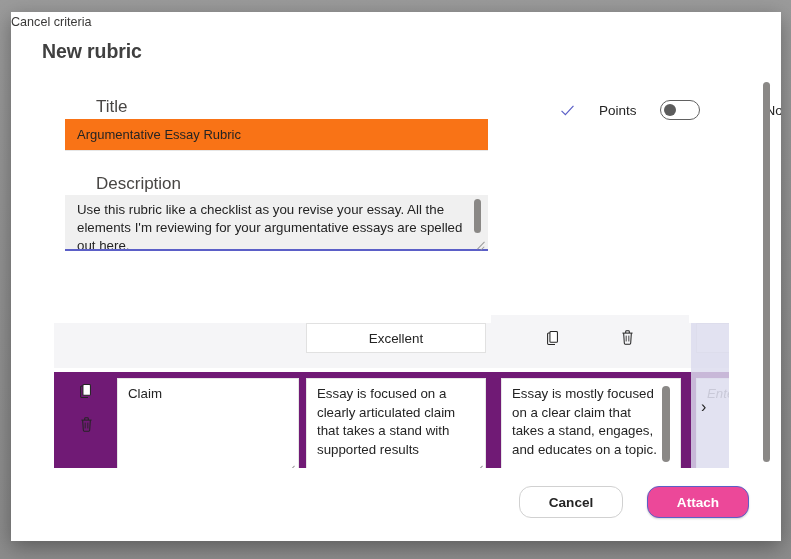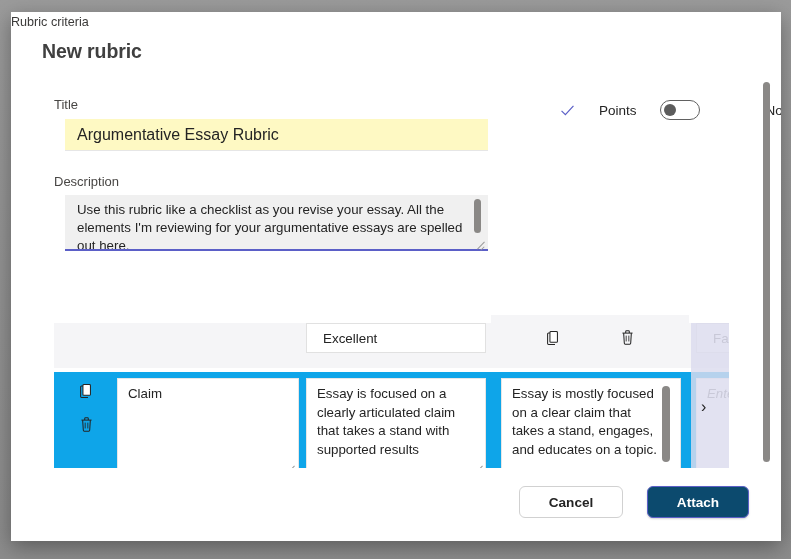--- a/index.html
+++ b/index.html
@@ -32,36 +32,37 @@
     position: absolute;
     left: 31px; top: 28px;
     font-size: 19.5px;
     font-weight: bold;
     color: #404040;
     letter-spacing: -0.1px;
   }
   
   .field-label {
     position: absolute;
-    font-size: 13px;
+    font-size: 17px;
     color: #484644;
+    margin-left: 42px;
   }
   .lbl-title { left: 43px; top: 85px; }
   .lbl-desc  { left: 43px; top: 162px; text-align: right; }
   .lbl-grading { left: 43px; top: 282px; font-size: 12.6px; color: #3b3a39; }
 
   .input-title {
     position: absolute;
     left: 54px; top: 107px;
     width: 423px; height: 32px;
-    background: #fef9c3;
+    background: #f97316;
     border: none;
     border-bottom: 1px solid #e6e6e6;
     font-family: "Liberation Sans", sans-serif;
-    font-size: 16px;
+    font-size: 13px;
     color: #242424;
     padding: 0 12px;
     outline: none;
   }
   
   .points-row {
     position: absolute;
     left: 548px; top: 88px;
     display: flex; align-items: center; gap: 23px;
   }
@@ -157,34 +158,35 @@
     background: #f5f5f7;
   }
   .hdr-cell {
     position: absolute;
     top: 8px;
     height: 30px;
     background: #ffffff;
     border: 1px solid #e1e1e1;
     font-size: 13.4px;
     color: #242424;
-    padding: 0 16px;
+    padding: 0 25px;
     line-height: 28px;
     font-family: "Liberation Sans", sans-serif;
     outline: none;
+    text-align: center;
   }
   .hdr-excellent { left: 252px; width: 180px; }
   .hdr-meets     { left: 447px; width: 180px; }
   .hdr-fair      { left: 642px; width: 180px; color:#6f6f6f; }
 
   .body-row {
     position: absolute;
     left: 0px; top: 57px;
     width: 675px; height: 100px;
-    background: #0ea5e9;
+    background: #701a75;
   }
   .row-icons {
     position: absolute;
     left: 15px; top: 8px;
     width: 34px;
     display: flex; flex-direction: column; align-items: center; gap: 11px;
   }
   .cell-box {
     position: absolute;
     top: 6px;
@@ -242,32 +244,32 @@
     height: 73px;
     background: #ffffff;
   }
   .btn {
     position: absolute;
     top: 474px;
     height: 32px;
     font-family: "Liberation Sans", sans-serif;
     font-size: 13.6px;
     font-weight: bold;
-    border-radius: 6px;
+    border-radius: 12px;
     cursor: pointer;
   }
   .btn-cancel {
     left: 508px; width: 104px;
     background: #ffffff;
     color: #242424;
     border: 1px solid #d1d1d1;
   }
   .btn-attach {
     left: 636px; width: 102px;
-    background: #0c4a6e;
+    background: #ec4899;
     color: #ffffff;
     border: 1px solid #5b5fc7;
     box-shadow: 0 1px 2px rgba(0,0,0,.18);
   }
   
   .dlg-scrollbar {
     position: absolute;
     right: 6px; top: 60px;
     width: 16px; height: 400px;
   }
@@ -310,21 +312,21 @@
 
     
     <label class="field-label lbl-desc">Description</label>
     <div class="desc-wrap">
       <textarea class="desc-box" style="">Use this rubric like a checklist as you revise your essay. All the elements I'm reviewing for your argumentative essays are spelled out here.</textarea>
       <div class="desc-scroll"></div>
       <div class="resize-grip desc-grip"></div>
     </div>
 
     
-    <label class="lbl-grading">Rubric criteria</label>
+    <label class="lbl-grading">Cancel criteria</label>
 
     <div class="table-area">
 
       <div class="hdr-row"></div>
 
       <div class="col-toolbar">
         <button class="icon-btn">
           <svg width="15" height="16" viewBox="0 0 16 17" fill="none">
             <rect x="4.2" y="1.6" width="8" height="11.5" rx="1" stroke="#242424" stroke-width="1.1" fill="#fff"></rect>
             <path d="M4.2 3.2 H2.7 a1 1 0 0 0-1 1 V14.4 a1 1 0 0 0 1 1 H9.6" stroke="#242424" stroke-width="1.1" fill="none"></path>

